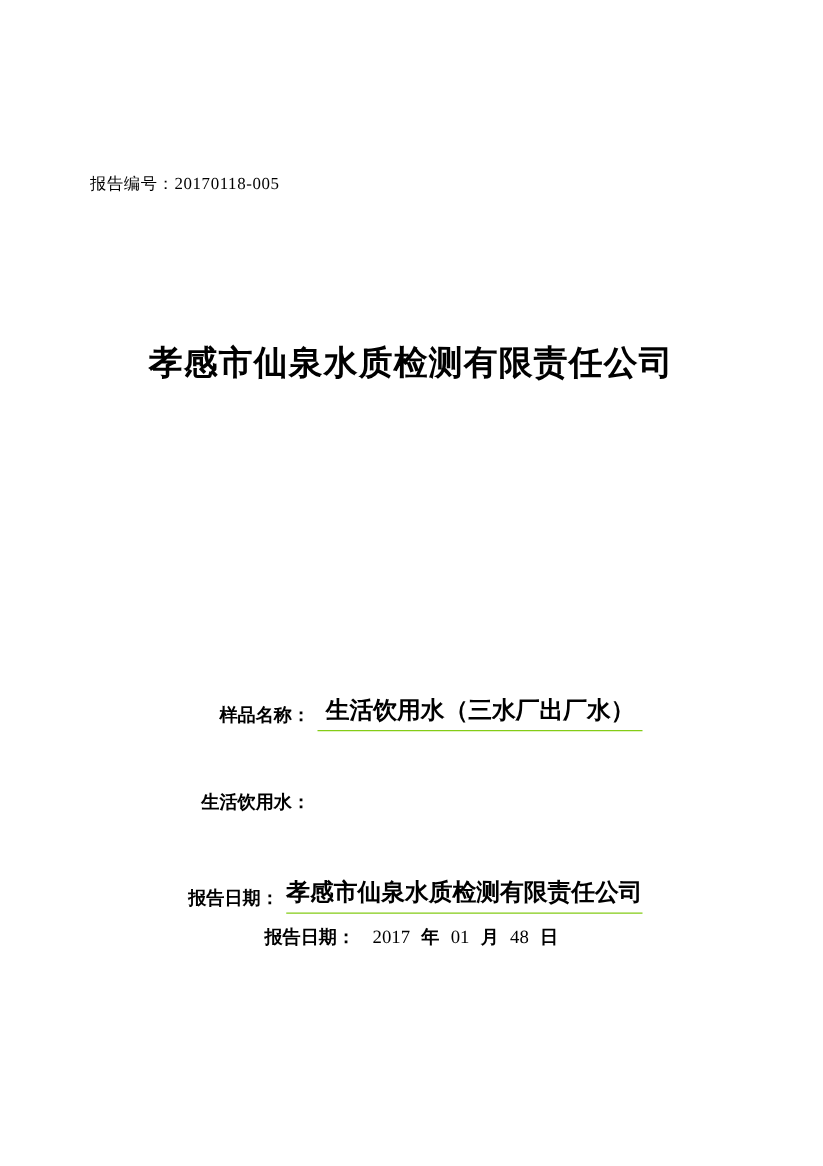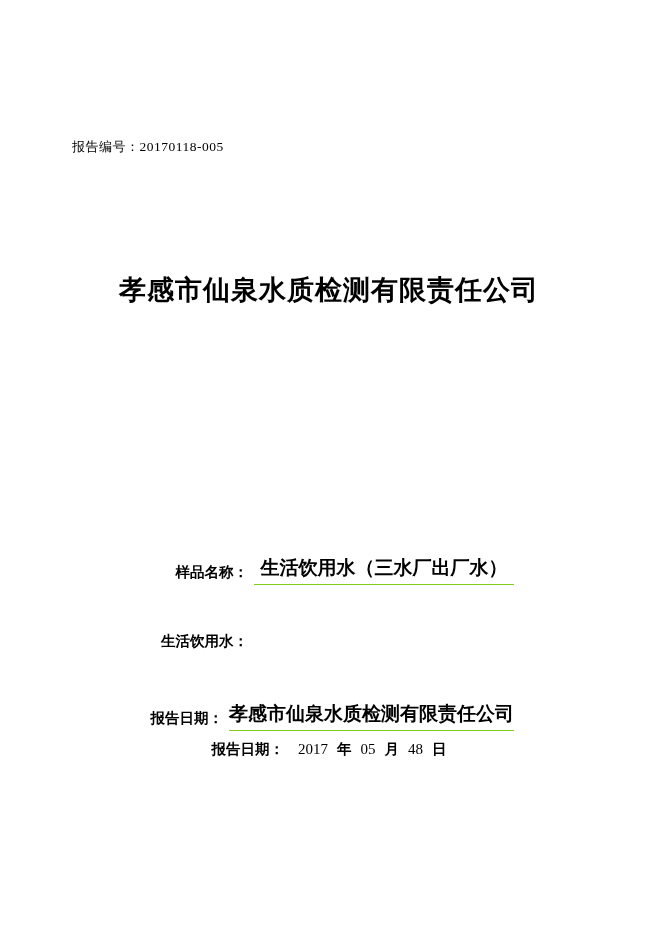--- a/index.html
+++ b/index.html
@@ -149,16 +149,16 @@
     <div class="field-row">
       <div class="field-label">生活饮用水：</div>
     </div>
     <div class="field-row">
       <div class="field-label">报告日期：</div>
       <div class="field-value">孝感市仙泉水质检测有限责任公司</div>
     </div>
   </div>
 
   <div class="date-line">
-    <span>报告日期：</span><span class="gap-m"></span><span class="num">2017</span><span class="gap-s"></span><span>年</span><span class="gap-s"></span><span class="num">05</span><span class="gap-s"></span><span>月</span><span class="gap-s"></span><span class="num">48</span><span class="gap-s"></span><span>日</span>
+    <span>报告日期：</span><span class="gap-m"></span><span class="num">2017</span><span class="gap-s"></span><span>年</span><span class="gap-s"></span><span class="num">01</span><span class="gap-s"></span><span>月</span><span class="gap-s"></span><span class="num">48</span><span class="gap-s"></span><span>日</span>
   </div>
 
 </div>
 
 </body></html>

